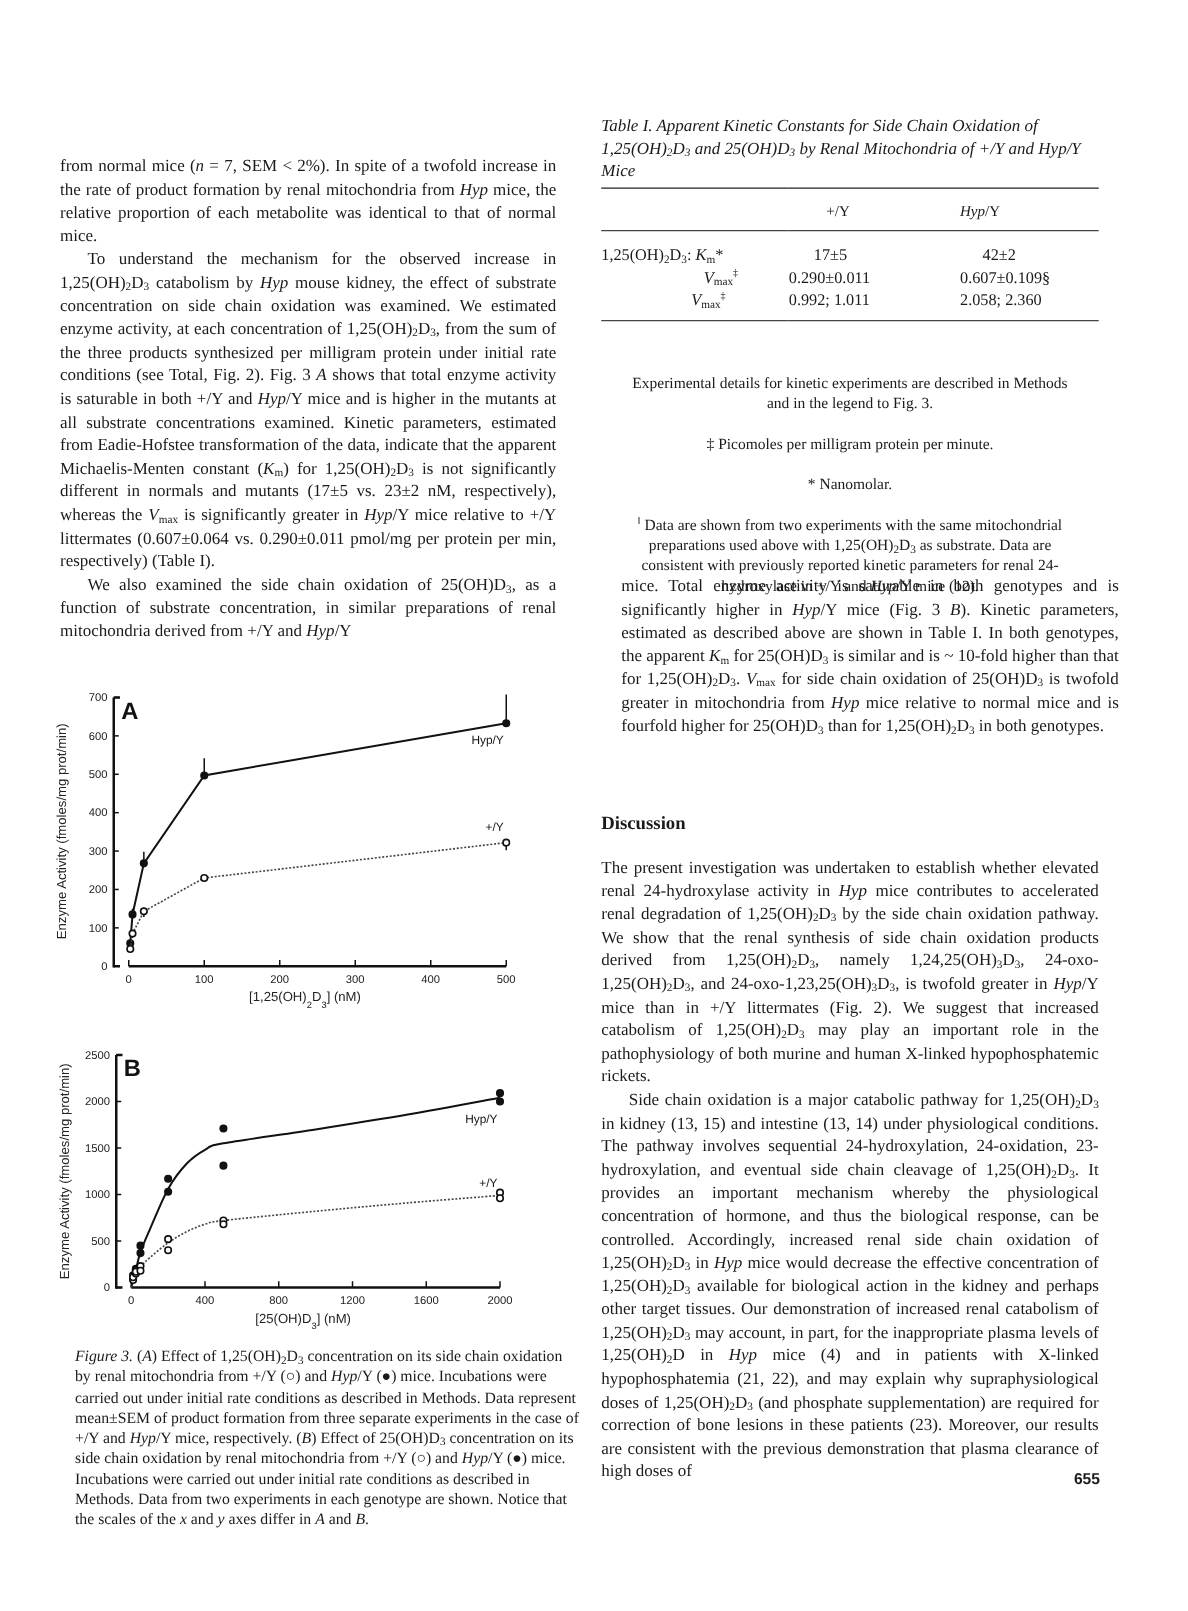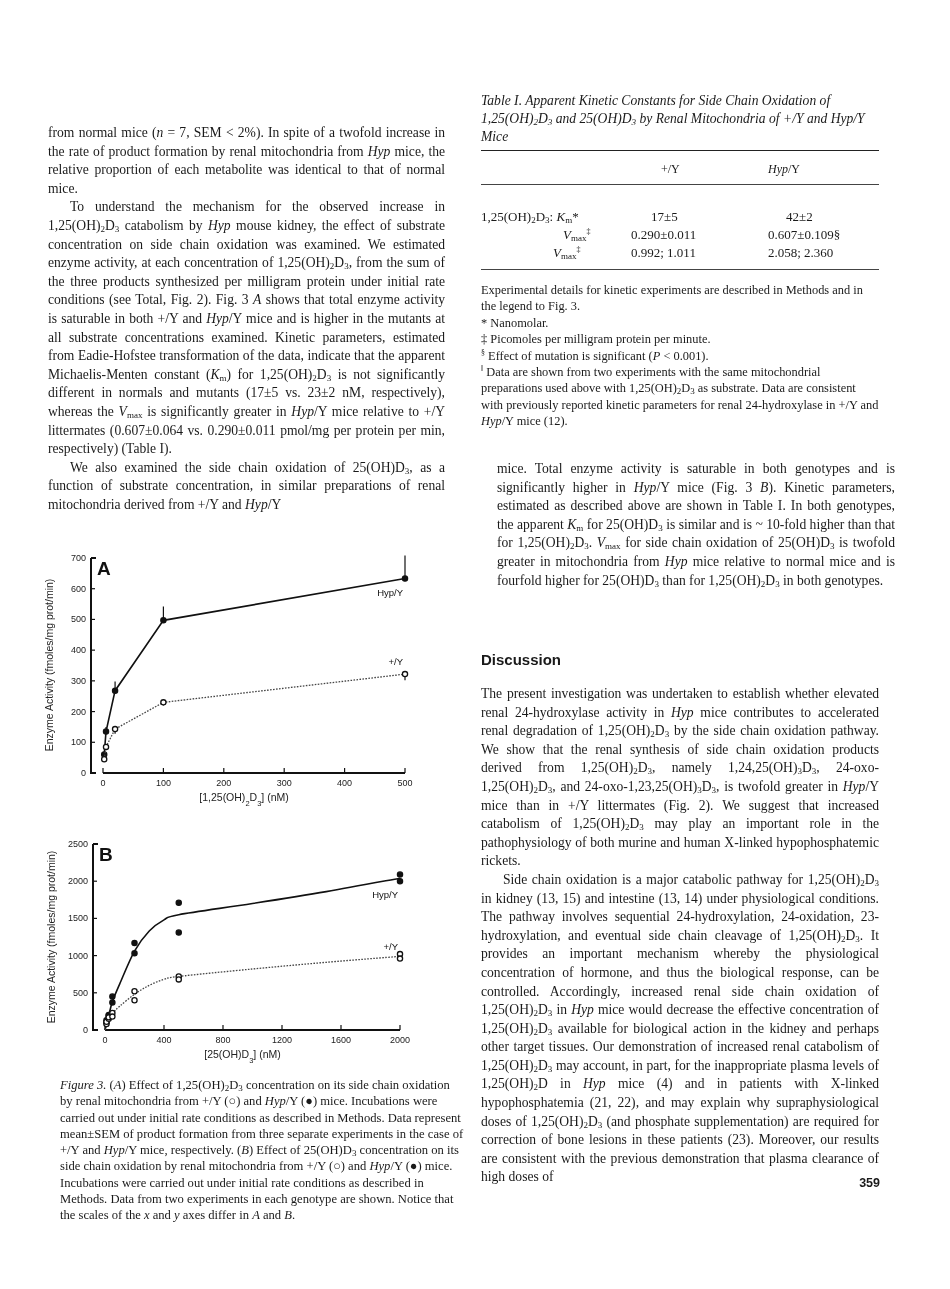--- a/index.html
+++ b/index.html
@@ -14,25 +14,25 @@
   sup { font-size: 8px; vertical-align: 5px; line-height: 0; }
   i, em { font-style: italic; }
   .table-title { position: absolute; left: 481px; top: 92px; width: 398px; font-style: italic;
                  font-size: 13.6px; line-height: 18px; }
   table.kin { position: absolute; left: 481px; top: 150px; width: 398px; border-collapse: collapse;
               font-size: 13px; line-height: 18px; }
   table.kin thead tr th { font-weight: normal; border-top: 1.5px solid #222; border-bottom: 1px solid #444;
               padding: 9px 0 6px; text-align: left; font-size: 12px; }
   table.kin td { padding: 0; vertical-align: top; }
   table.kin tbody tr.last td { border-bottom: 1px solid #444; padding-bottom: 7px; }
-  table.kin tbody tr.first td { padding-top: 23px; }
+  table.kin tbody tr.first td { padding-top: 10px; }
   table.kin tbody tr.gap td { padding-top: 16px; }
   .table-notes { position: absolute; left: 481px; top: 282px; width: 398px; font-size: 12.4px; line-height: 16.4px; }
-  .table-notes p { margin: 0; }
-  .disc-head { position: absolute; left: 481px; top: 651px; font-family: Liberation Sans, sans-serif;
+  .table-notes p { margin: 16px; text-align: center; }
+  .disc-head { position: absolute; left: 481px; top: 651px; font-family: Liberation Serif, serif;
                font-weight: bold; font-size: 15px; }
   .fig-caption { position: absolute; left: 60px; top: 1077px; width: 405px; font-size: 12.6px; line-height: 16.3px; }
   .fig-caption p { margin: 0; }
   .footer { position: absolute; left: 430px; top: 1176px; width: 450px; font-size: 12.5px; font-style: italic; }
   .footer .pg { position: absolute; right: 0; top: 0; font-style: normal; font-weight: bold;
                 font-family: "Liberation Sans", "DejaVu Sans", sans-serif; font-size: 12.5px; }
   svg.chart { position: absolute; left: 0; overflow: visible; font-family: "Liberation Sans", "DejaVu Sans", sans-serif; }
   #chart-a { top: 0; }
   #chart-b { top: 0; }
   .tick-label { font-size: 9px; fill: #222; }
@@ -205,32 +205,31 @@
     <tr class="last">
       <td style="padding-left:72px"><i>V</i><sub>max</sub><sup>‡</sup></td>
       <td>0.992; 1.011</td>
       <td>2.058; 2.360</td>
     </tr>
   </tbody>
 </table>
 
 <div class="table-notes">
   <p>Experimental details for kinetic experiments are described in Methods and in the legend to Fig. 3.</p>
+  <p>‡ Picomoles per milligram protein per minute.</p>
   <p>* Nanomolar.</p>
-  <p>‡ Picomoles per milligram protein per minute.</p>
-  <p><sup>§</sup> Effect of mutation is significant (<i>P</i> &lt; 0.001).</p>
   <p><sup>‖</sup> Data are shown from two experiments with the same mitochondrial preparations used above with 1,25(OH)<sub>2</sub>D<sub>3</sub> as substrate. Data are consistent with previously reported kinetic parameters for renal 24-hydroxylase in +/Y and <i>Hyp</i>/Y mice (12).</p>
 </div>
 
 <div id="right-col" class="col" style="top:460px">
   <p>mice. Total enzyme activity is saturable in both genotypes and is significantly higher in <i>Hyp</i>/Y mice (Fig. 3 <i>B</i>). Kinetic parameters, estimated as described above are shown in Table I. In both genotypes, the apparent <i>K</i><sub>m</sub> for 25(OH)D<sub>3</sub> is similar and is ~ 10-fold higher than that for 1,25(OH)<sub>2</sub>D<sub>3</sub>. <i>V</i><sub>max</sub> for side chain oxidation of 25(OH)D<sub>3</sub> is twofold greater in mitochondria from <i>Hyp</i> mice relative to normal mice and is fourfold higher for 25(OH)D<sub>3</sub> than for 1,25(OH)<sub>2</sub>D<sub>3</sub> in both genotypes.</p>
 </div>
 
 <div class="disc-head">Discussion</div>
 
 <div class="col" style="left:481px; top:685px; width:398px;">
   <p>The present investigation was undertaken to establish whether elevated renal 24-hydroxylase activity in <i>Hyp</i> mice contributes to accelerated renal degradation of 1,25(OH)<sub>2</sub>D<sub>3</sub> by the side chain oxidation pathway. We show that the renal synthesis of side chain oxidation products derived from 1,25(OH)<sub>2</sub>D<sub>3</sub>, namely 1,24,25(OH)<sub>3</sub>D<sub>3</sub>, 24-oxo-1,25(OH)<sub>2</sub>D<sub>3</sub>, and 24-oxo-1,23,25(OH)<sub>3</sub>D<sub>3</sub>, is twofold greater in <i>Hyp</i>/Y mice than in +/Y littermates (Fig. 2). We suggest that increased catabolism of 1,25(OH)<sub>2</sub>D<sub>3</sub> may play an important role in the pathophysiology of both murine and human X-linked hypophosphatemic rickets.</p>
   <p class="indent">Side chain oxidation is a major catabolic pathway for 1,25(OH)<sub>2</sub>D<sub>3</sub> in kidney (13, 15) and intestine (13, 14) under physiological conditions. The pathway involves sequential 24-hydroxylation, 24-oxidation, 23-hydroxylation, and eventual side chain cleavage of 1,25(OH)<sub>2</sub>D<sub>3</sub>. It provides an important mechanism whereby the physiological concentration of hormone, and thus the biological response, can be controlled. Accordingly, increased renal side chain oxidation of 1,25(OH)<sub>2</sub>D<sub>3</sub> in <i>Hyp</i> mice would decrease the effective concentration of 1,25(OH)<sub>2</sub>D<sub>3</sub> available for biological action in the kidney and perhaps other target tissues. Our demonstration of increased renal catabolism of 1,25(OH)<sub>2</sub>D<sub>3</sub> may account, in part, for the inappropriate plasma levels of 1,25(OH)<sub>2</sub>D in <i>Hyp</i> mice (4) and in patients with X-linked hypophosphatemia (21, 22), and may explain why supraphysiological doses of 1,25(OH)<sub>2</sub>D<sub>3</sub> (and phosphate supplementation) are required for correction of bone lesions in these patients (23). Moreover, our results are consistent with the previous demonstration that plasma clearance of high doses of</p>
 </div>
 
 <div class="footer">
-  <span class="pg">359</span>
+  <span class="pg">655</span>
 </div>
 
 </body></html>

